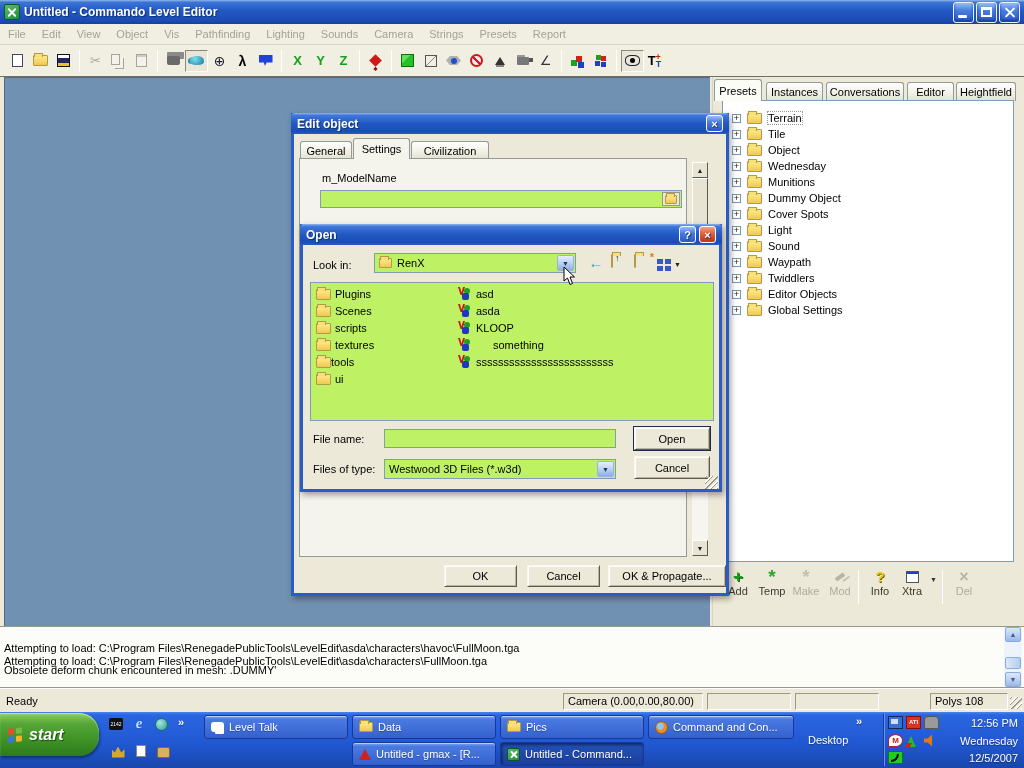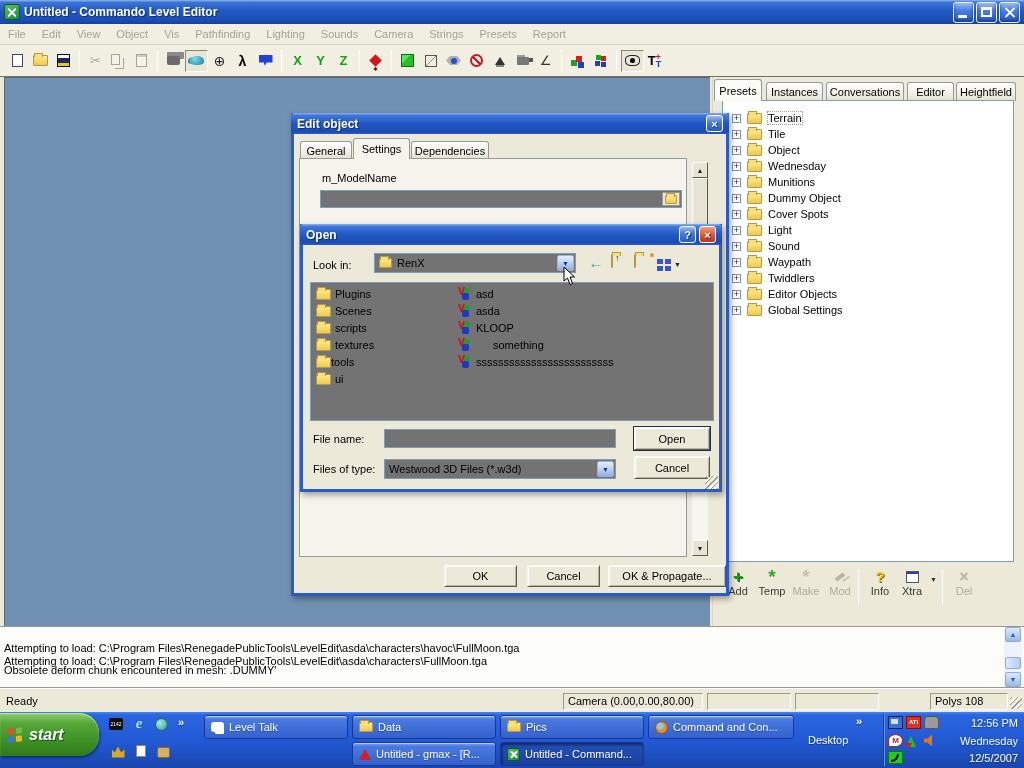--- a/index.html
+++ b/index.html
@@ -48,21 +48,21 @@
   .act.dis{color:#b0ac9c;}
   
   .dlg-frame{position:absolute;border:3px solid #2a5cc8;border-top:none;background:#ece9d8;box-shadow:2px 3px 6px rgba(0,0,0,.35);}
   .dlg-title{position:absolute;display:flex;align-items:center;padding:0 6px;color:#fff;font-weight:bold;font-size:12px;
     text-shadow:1px 1px 1px #10306a;border-radius:4px 4px 0 0;
     background:linear-gradient(180deg,#8fb2ee 0%,#3f77da 12%,#2258c4 50%,#1c4cb4 88%,#2a5cc8 100%);}
   .dbtn{width:17px;height:17px;border:1px solid #fff;border-radius:3px;position:relative;margin-left:3px;
     display:flex;align-items:center;justify-content:center;color:#fff;font-weight:bold;font-size:11px;
     background:linear-gradient(180deg,#9dbdf2 0%,#4a7de0 40%,#2c5ec8 90%);}
   .dbtn.red{background:linear-gradient(180deg,#f0a088 0%,#e1673c 40%,#c43a18 90%);border-color:#fff;}
-  .field{background:#737373;border:1px solid #7f9db9;font-family:inherit;font-size:11px;padding:1px 3px;}
+  .field{background:#bef264;border:1px solid #7f9db9;font-family:inherit;font-size:11px;padding:1px 3px;}
   .cbtn{position:absolute;background:#ece9d8;border:1px solid;border-color:#f8f7f2 #5c5a4e #5c5a4e #f8f7f2;
     box-shadow:inset 1px 1px 0 #fff, inset -1px -1px 0 #b8b4a4;display:flex;align-items:center;justify-content:center;font-size:11px;}
   .cbtn.default{outline:1px solid #18304e;}
   .combo-arrow{position:absolute;top:1px;right:1px;bottom:1px;width:17px;border:1px solid #9ab4d8;border-radius:2px;
     background:linear-gradient(180deg,#e6eefc,#bed2f2 50%,#8cafe4);display:flex;align-items:center;justify-content:center;
     color:#1c3868;font-size:7px;}
   .tab2{position:absolute;border:1px solid #919b9c;border-bottom:none;border-radius:3px 3px 0 0;
     background:linear-gradient(180deg,#fefefe,#f0eee2 65%,#e2dfce);display:flex;align-items:center;justify-content:center;}
   .tab2.active{background:#f4f3ec;z-index:12;}
   
@@ -381,21 +381,21 @@
         <span>×</span>
       </span>
   </div>
   <div class="tab2" style="left:300px;top:141px;width:52px;height:18px;z-index:11;">
       <span>General</span>
     </div>
   <div class="tab2 active" style="left:353px;top:138px;width:57px;height:21px;">
       <span>Settings</span>
     </div>
   <div class="tab2" style="left:411px;top:141px;width:78px;height:18px;z-index:11;">
-      <span>Dependencies</span>
+      <span>Civilization</span>
     </div>
   <div class="abs" style="left:299px;top:158px;width:388px;height:399px;background:#f4f3ec;border:1px solid #919b9c;z-index:11;"></div>
   <div class="abs" style="left:322px;top:172px;z-index:12;">m_ModelName</div>
   <input class="abs field" type="text" style="left: 320px; top: 190px; width: 362px; height: 18px; z-index: 12;">
   <div class="abs" style="left:662px;top:192px;width:18px;height:14px;z-index:13;display:flex;align-items:center;justify-content:center;background:#ece9d8;border:1px solid #9a9688;">
       <span class="folder" style="width:12px;height:9px;"></span>
     </div>
 
   <div class="abs" style="left:692px;top:162px;width:16px;height:394px;background:#f6f5ef;z-index:12;">
     <div class="csb-btn" style="left:0;top:0;">

